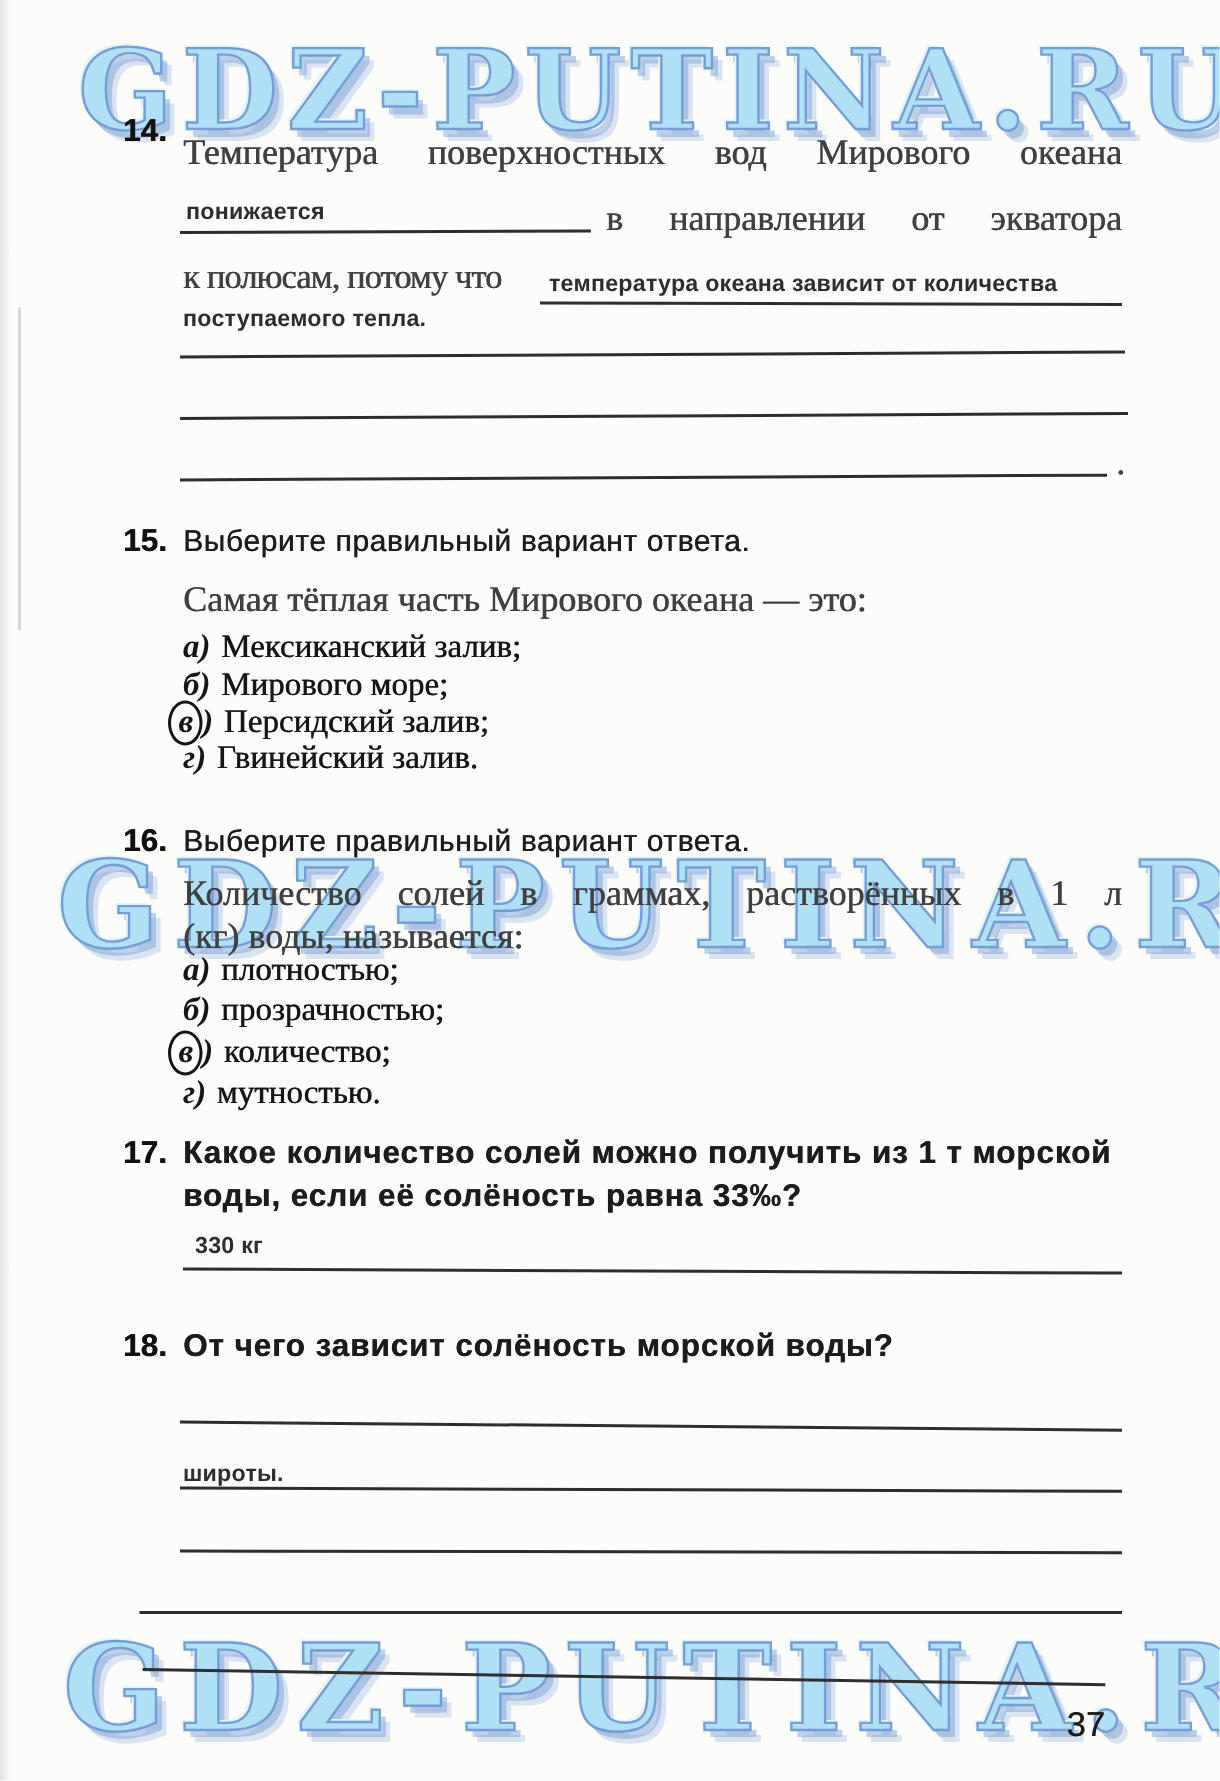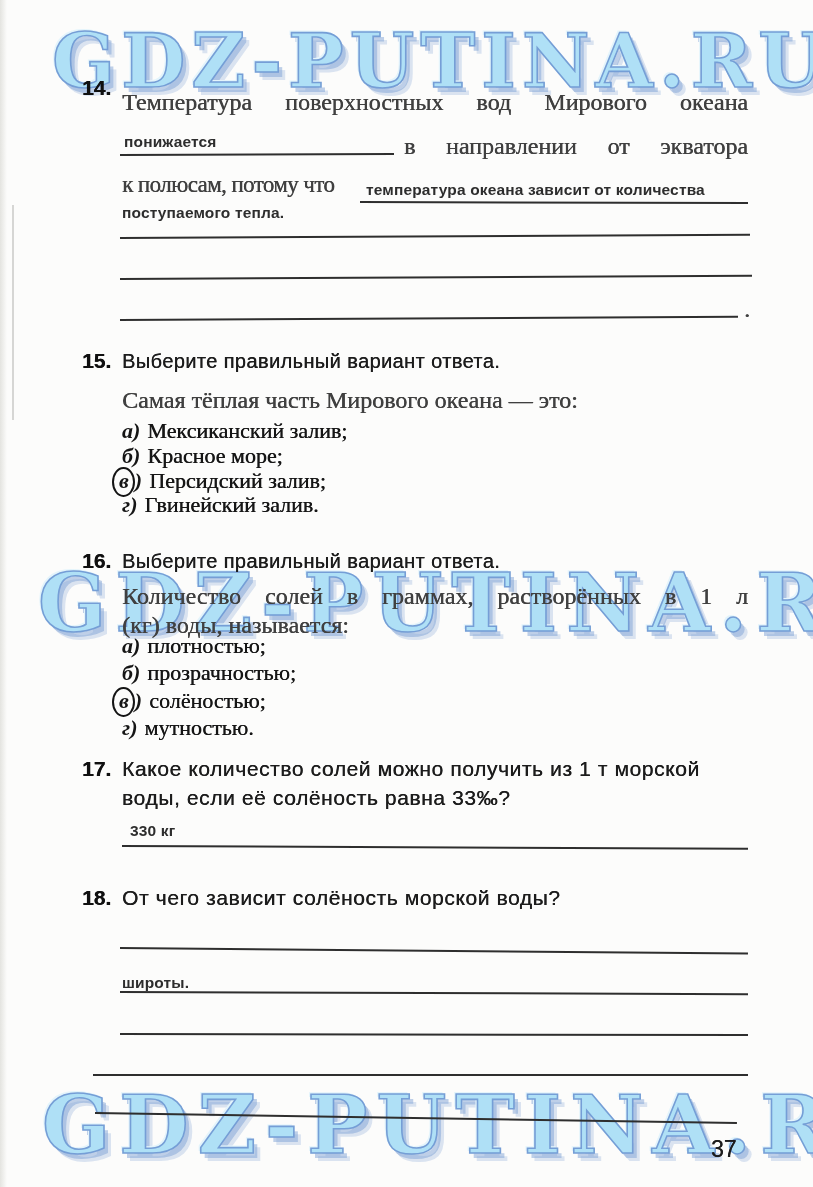--- a/index.html
+++ b/index.html
@@ -15,21 +15,21 @@
       color:#a9def6;-webkit-text-stroke:1.6px #6a97d3;white-space:nowrap;opacity:.92;
       text-shadow:-2px -2px 0 #e2f4fc, 4px 5px 0 rgba(118,156,210,.5), 7px 8px 0 rgba(118,156,210,.28);}
   .wm-top{left:52px;top:18px;font-size:74px;letter-spacing:6px;}
   .wm-mid{left:38px;top:556px;font-size:80px;letter-spacing:9px;}
   .wm-bot{left:42px;top:1078px;font-size:80px;letter-spacing:9px;}
   
   .serif{font-family:"Liberation Serif","DejaVu Serif",serif;font-size:24px;color:#404040;
          text-shadow:.4px 0 0 currentColor;white-space:nowrap;}
   .just{text-align:justify;text-align-last:justify;white-space:normal;}
   .sansq{font-size:20px;color:#1c1c1c;letter-spacing:.4px;text-shadow:.3px 0 0 currentColor;white-space:nowrap;}
-  .q17t{font-size:21px;letter-spacing:.6px;}
+  .q17t{font-size:21px;letter-spacing:.6px;font-weight:bold;}
   .qnum{font-weight:700;font-size:21px;color:#101010;text-shadow:.4px 0 0 currentColor;}
   
   .ans{font-weight:700;font-size:15.5px;color:#2d2d2d;letter-spacing:.15px;white-space:nowrap;}
   
   .rule{position:absolute;height:2px;background:#2e2e2e;transform-origin:left center;}
   
   .opt{position:absolute;white-space:nowrap;}
   .olet{font-family:"Liberation Serif",serif;font-style:italic;font-weight:700;font-size:22px;color:#151515;}
   .otext{font-family:"Liberation Serif",serif;font-size:22px;color:#161616;
          text-shadow:.4px 0 0 currentColor;margin-left:7px;}
@@ -69,42 +69,42 @@
     <div class="abs serif" style="left:744px;top:296px;">.</div>
 
     <div class="abs qnum" style="left:82px;top:349px;">15.</div>
     <div class="abs sansq" style="left:122px;top:350px;">Выберите правильный вариант ответа.</div>
     <div class="abs serif" style="left:122px;top:387px;">Самая тёплая часть Мирового океана — это:</div>
 
     <div class="opt" style="left:122px;top:418px;">
       <span class="olet"><span>а</span><span>)</span></span><span class="otext">Мексиканский залив;</span>
     </div>
     <div class="opt" style="left:122px;top:443px;">
-      <span class="olet"><span>б</span><span>)</span></span><span class="otext">Красное море;</span>
+      <span class="olet"><span>б</span><span>)</span></span><span class="otext">Мирового море;</span>
     </div>
     <div class="opt" style="left:122px;top:467px;">
       <span class="olet"><span class="circsel">в</span><span>)</span></span><span class="otext">Персидский залив;</span>
     </div>
     <div class="opt" style="left:122px;top:492px;">
       <span class="olet"><span>г</span><span>)</span></span><span class="otext">Гвинейский залив.</span>
     </div>
 
     <div class="abs qnum" style="left:82px;top:549px;">16.</div>
     <div class="abs sansq" style="left:122px;top:550px;">Выберите правильный вариант ответа.</div>
     <div class="abs serif just" style="left:122px;top:583px;width:626px;">Количество солей в граммах, растворённых в 1 л</div>
     <div class="abs serif" style="left:122px;top:612px;">(кг) воды, называется:</div>
 
     <div class="opt" style="left:122px;top:633px;">
       <span class="olet"><span>а</span><span>)</span></span><span class="otext">плотностью;</span>
     </div>
     <div class="opt" style="left:122px;top:660px;">
       <span class="olet"><span>б</span><span>)</span></span><span class="otext">прозрачностью;</span>
     </div>
     <div class="opt" style="left:122px;top:687px;">
-      <span class="olet"><span class="circsel">в</span><span>)</span></span><span class="otext">солёностью;</span>
+      <span class="olet"><span class="circsel">в</span><span>)</span></span><span class="otext">количество;</span>
     </div>
     <div class="opt" style="left:122px;top:715px;">
       <span class="olet"><span>г</span><span>)</span></span><span class="otext">мутностью.</span>
     </div>
 
     <div class="abs qnum" style="left:82px;top:757px;">17.</div>
     <div class="abs sansq q17t" style="left:122px;top:757px;">Какое количество солей можно получить из 1 т морской</div>
     <div class="abs sansq q17t" style="left:122px;top:786px;">воды, если её солёность равна 33‰?</div>
     <div class="abs ans" style="left:130px;top:822px;">330 кг</div>
     <div class="rule" style="left:122px;top:845px;width:626px;transform:rotate(0.25deg);"></div>

